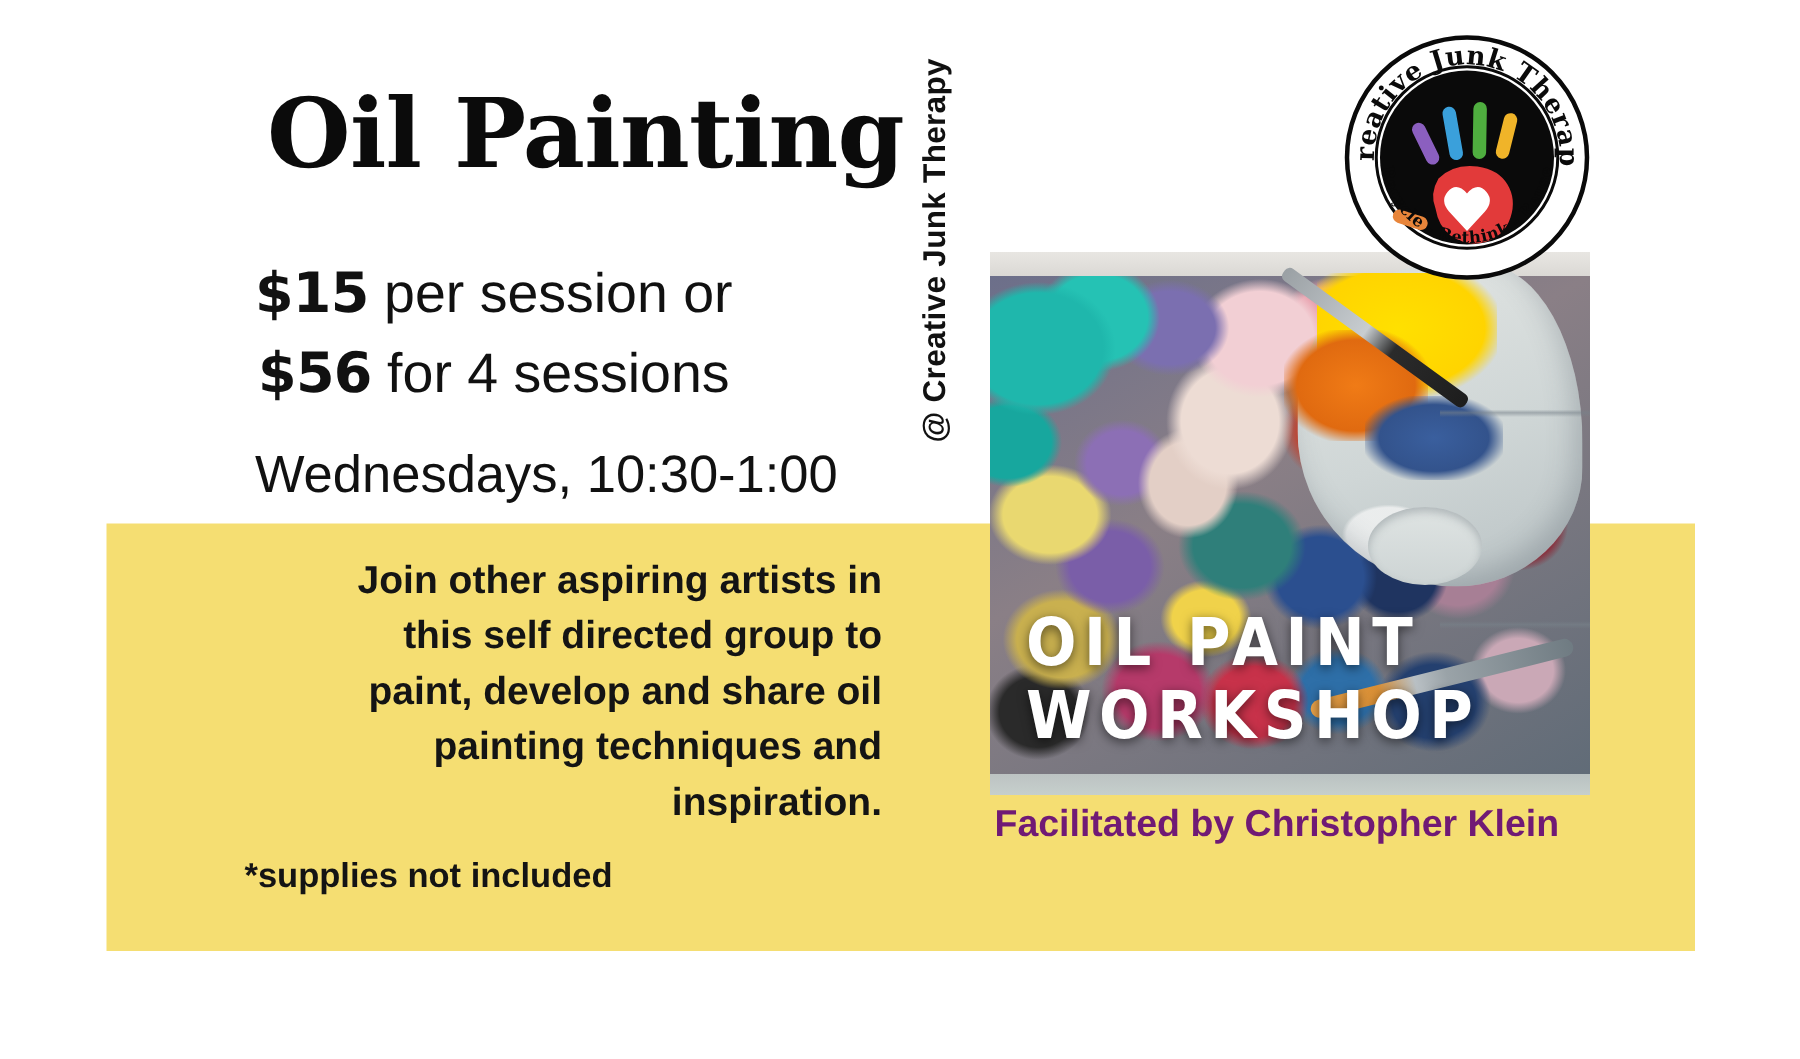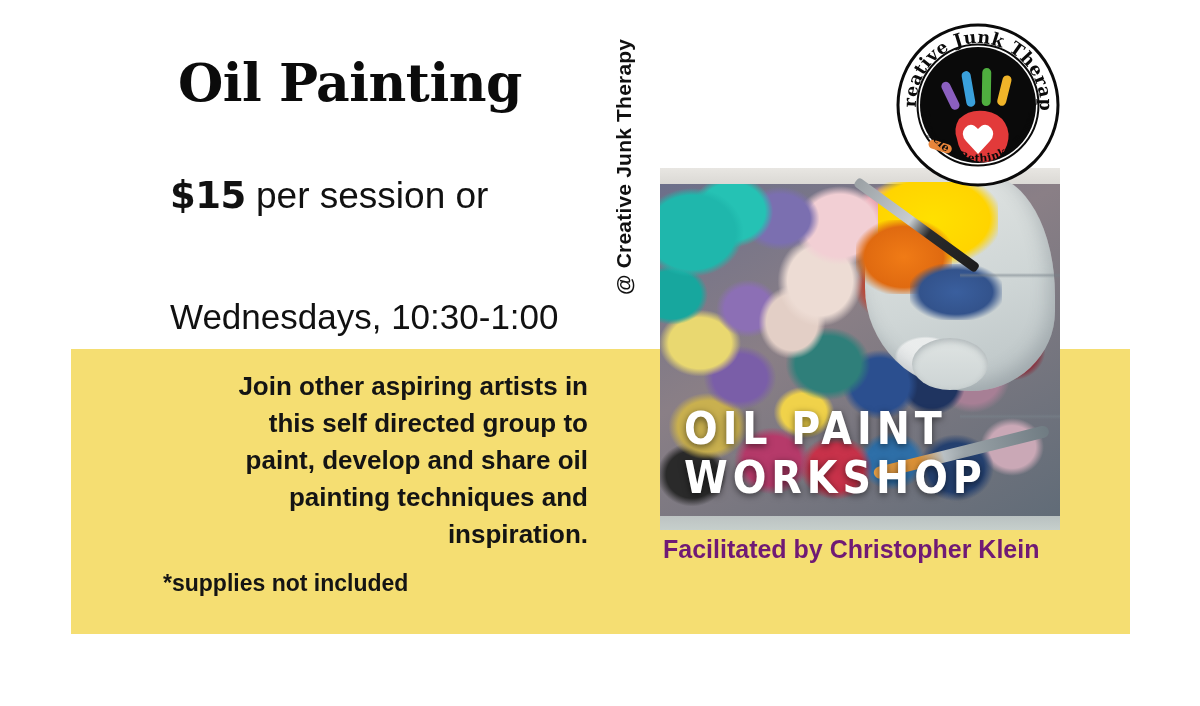--- a/index.html
+++ b/index.html
@@ -33,21 +33,21 @@
     background: #f5de72;
   }
 
   
   #title {
     position: absolute;
     left: 178px;
     top: 56px;
     font-family: "DejaVu Serif", "Liberation Serif", serif;
     font-weight: 700;
-    font-size: 52px;
+    font-size: 64px;
     letter-spacing: -0.5px;
     line-height: 1.05;
     color: #0b0b0b;
     white-space: nowrap;
   }
 
   
   #price-block {
     position: absolute;
     left: 170px;
@@ -280,20 +280,23 @@
 <div id="flyer">
 
   <div id="yellow-band"></div>
 
   <div id="title">Oil Painting</div>
 
   <div id="price-block">
     <span class="price-row">
       <span class="price-amount">$15</span><span class="price-rest"> per session or</span>
     </span>
+    <span class="price-row">
+      <span class="price-amount">$56</span><span class="price-rest"> for 4 sessions</span>
+    </span>
   </div>
 
   <div id="schedule">Wednesdays, 10:30-1:00</div>
 
   <div id="description">
     <span class="desc-line">Join other aspiring artists in</span>
     <span class="desc-line">this self directed group to</span>
     <span class="desc-line">paint, develop and share oil</span>
     <span class="desc-line">painting techniques and</span>
     <span class="desc-line">inspiration.</span>

